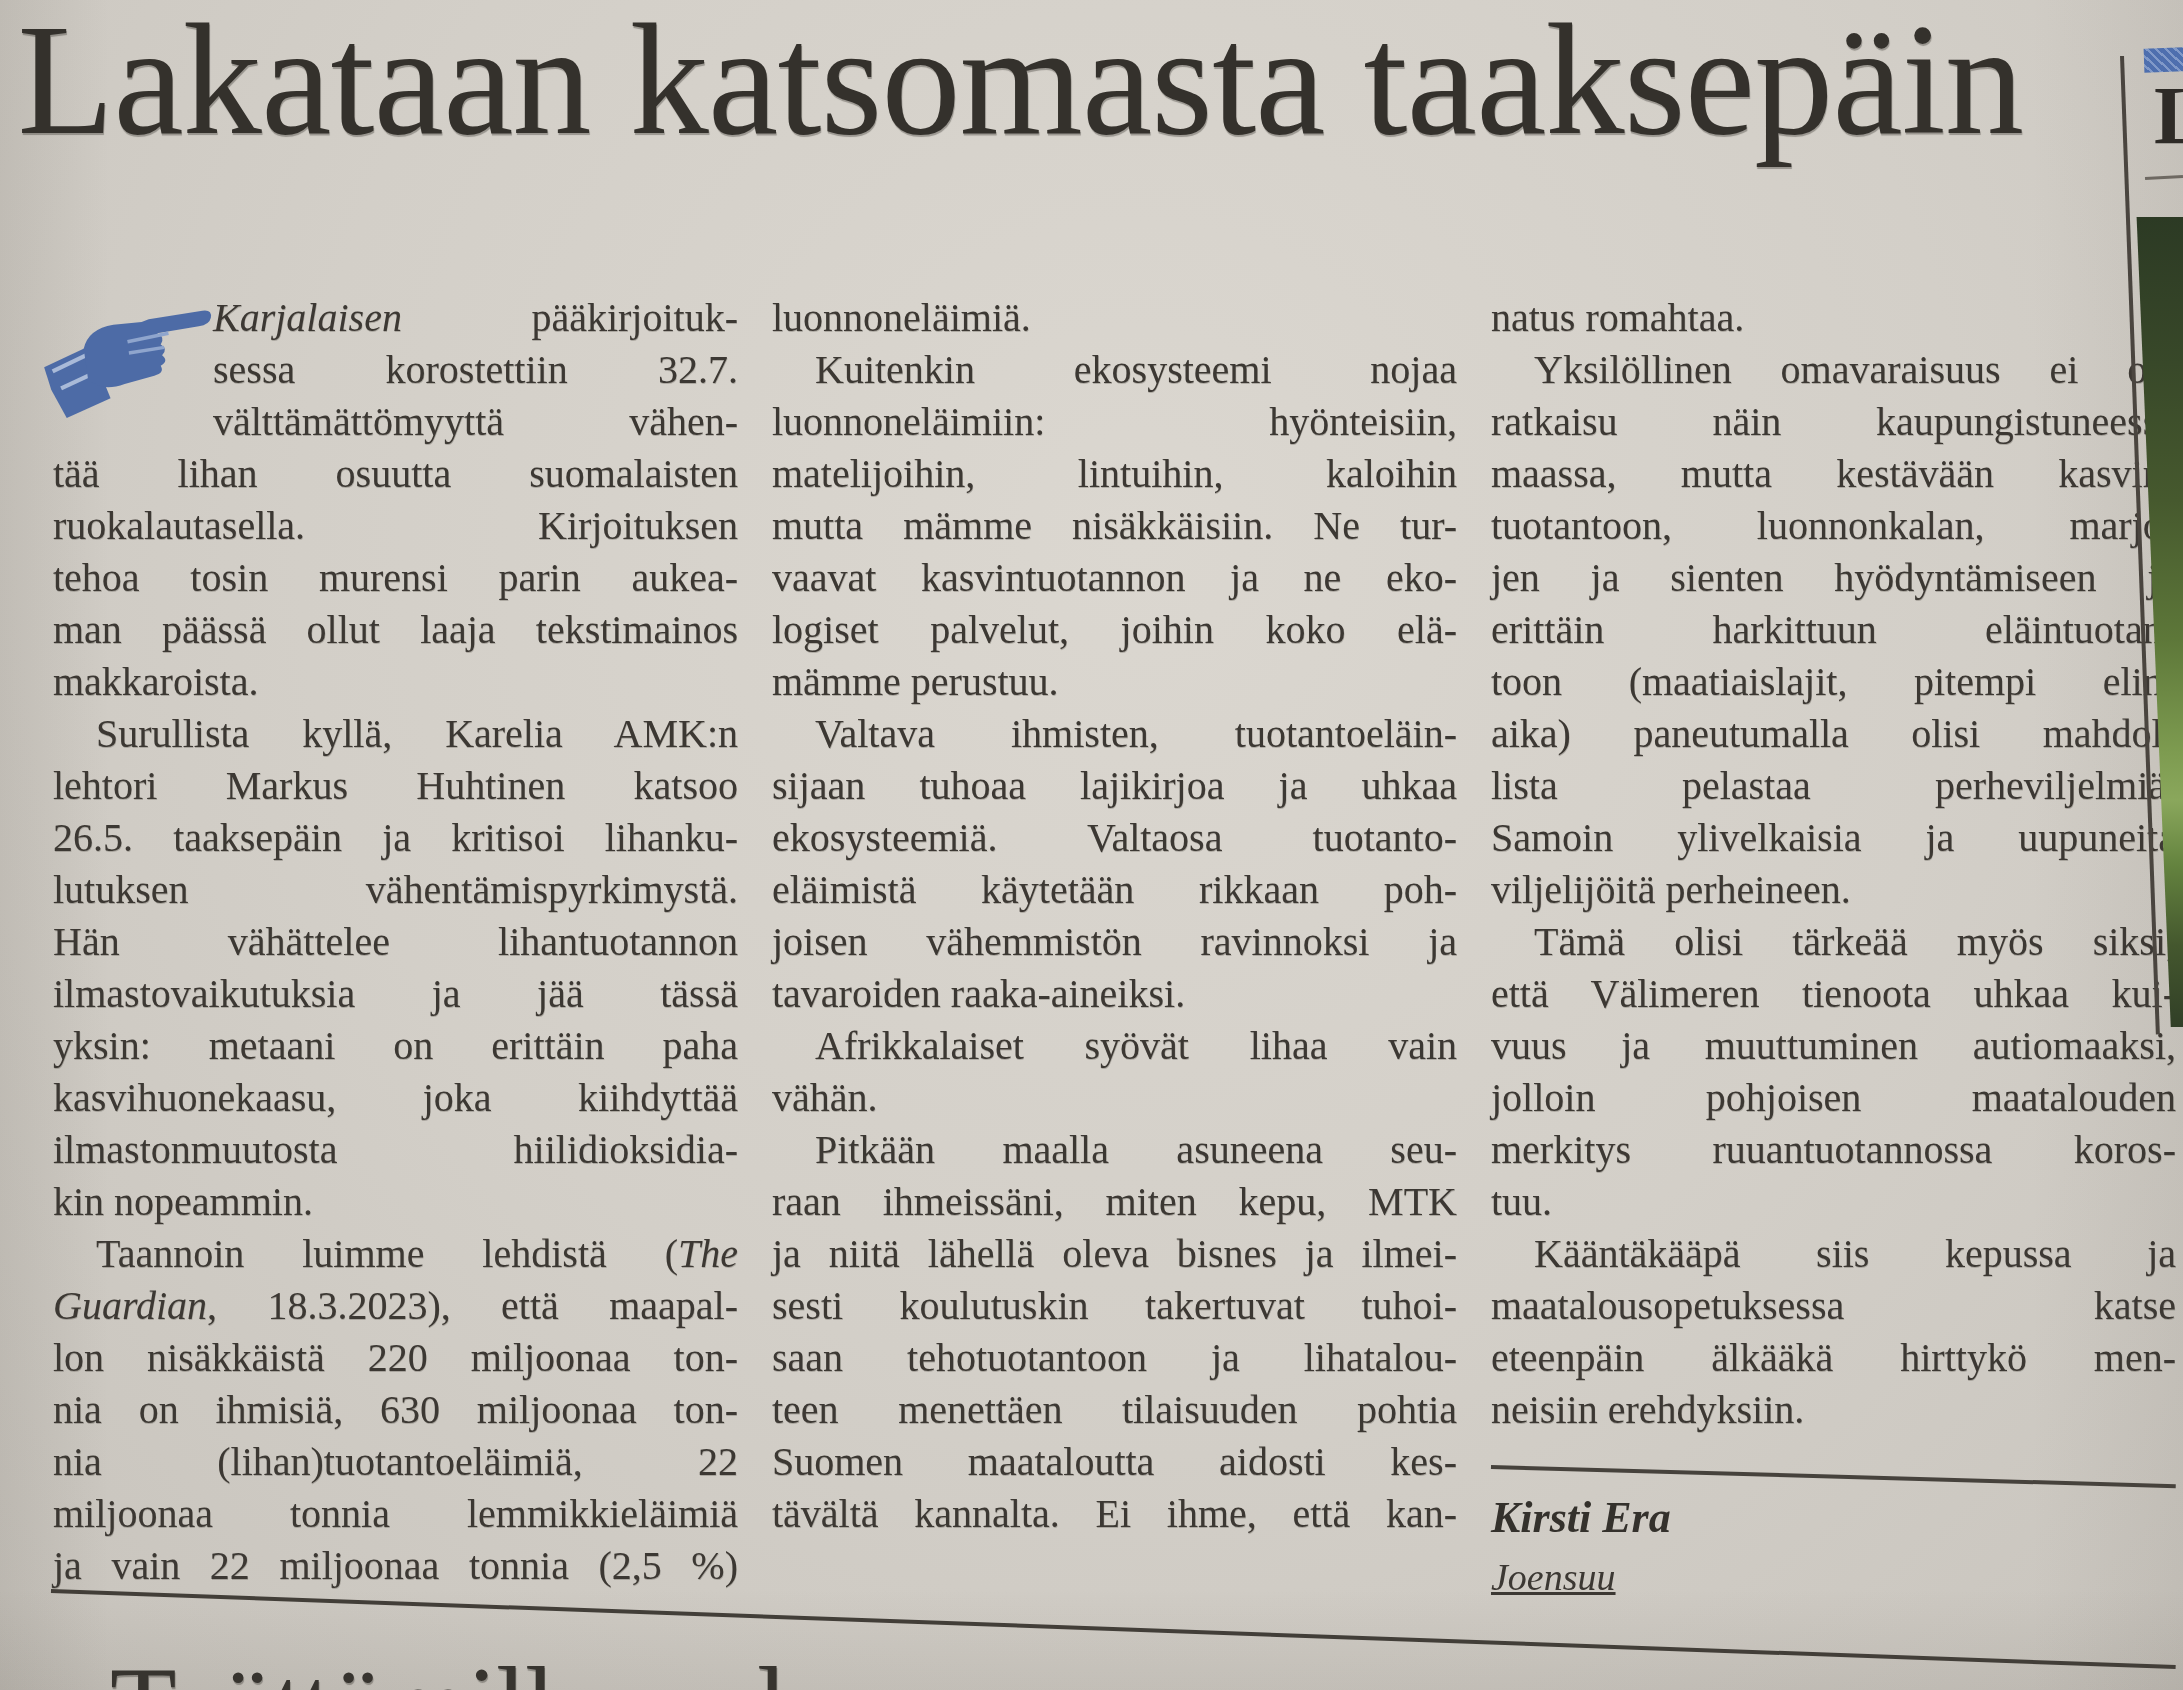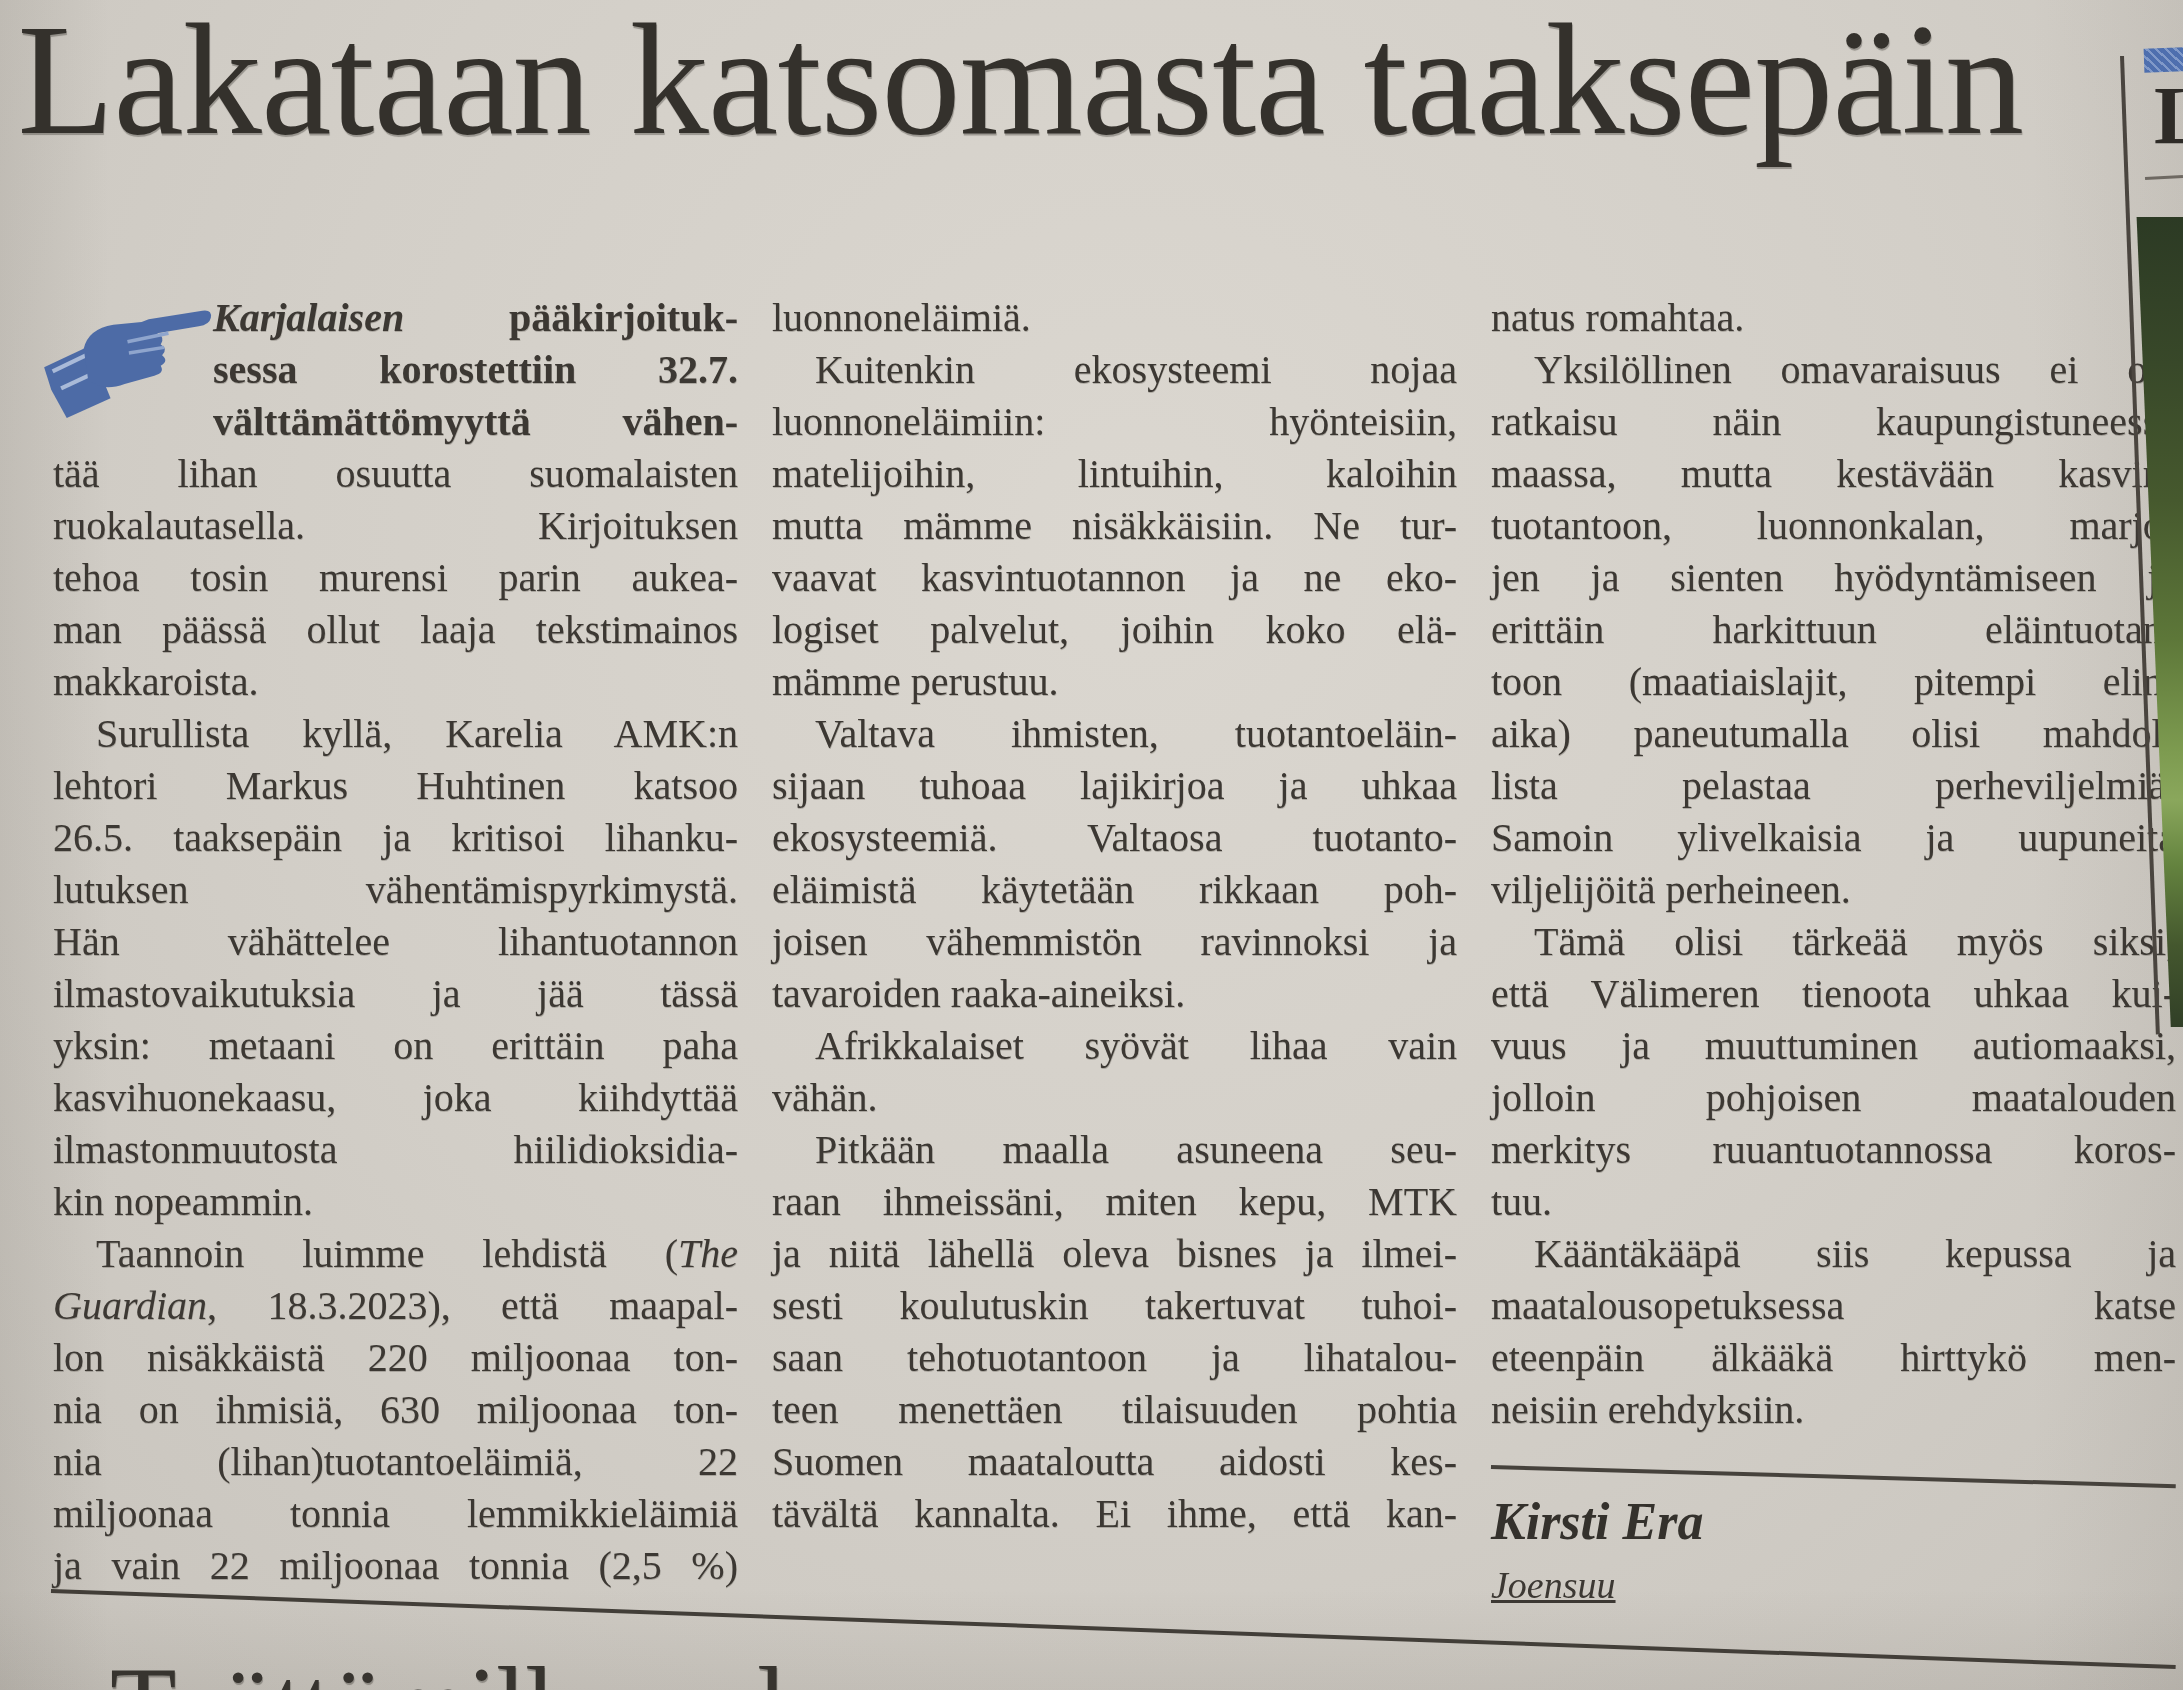--- a/index.html
+++ b/index.html
@@ -18,25 +18,25 @@
   }
   .cols{position:absolute;left:53px;top:292px;display:flex;gap:34px;}
   .col{width:685px;position:relative;color:#3c3833;}
   .line{
     font-size:40px;line-height:52px;height:52px;
     text-align:justify;text-align-last:justify;
     text-shadow:0.4px 0.7px 0.6px rgba(50,46,40,.25);
   }
   .line.end{text-align-last:left;}
   .line.ind{padding-left:43px;}
-  .line.short{margin-left:160px;font-weight:bold;}
+  .line.short{margin-left:160px;}
   .it{font-style:italic;}
   .hand{position:absolute;left:-11.7px;top:13.2px;width:173px;height:113px;}
   .sig-rule{height:3.7px;background:#46423c;margin:29px 0 23.5px;transform:rotate(1.6deg);transform-origin:left center;}
-  .author{font-size:52px;font-weight:bold;font-style:italic;color:#34312c;}
+  .author{font-size:44px;font-weight:bold;font-style:italic;color:#34312c;}
   .location{font-size:38px;font-style:italic;margin-top:11.7px;color:#3c3833;text-decoration:underline;}
   .bottom-rule{position:absolute;left:51px;top:1589px;width:2126px;height:3.7px;background:#423e38;transform:rotate(2.05deg);transform-origin:left center;}
   .next-head{position:absolute;top:1642px;font-size:109px;letter-spacing:-1.5px;color:#37342f;white-space:nowrap;text-shadow:0.7px 1.5px 0.7px rgba(46,42,36,.35);}
   .next-head.f1{left:110px;}
   .next-head.f2{left:757px;}
   .page-vrule{position:absolute;left:2120px;top:56px;width:3.7px;height:979px;background:#4a453f;transform:rotate(-2.1deg);transform-origin:top center;}
   .strip{position:absolute;left:2144px;top:48px;width:40px;height:23.5px;transform:rotate(-2deg);
     background:repeating-linear-gradient(45deg,#4e6fae 0 4.4px,#8099c8 4.4px 6.6px);}
   .adj-L{position:absolute;left:2154px;top:69px;font-size:82px;font-weight:bold;color:#2e2b27;}
   .adj-rule{position:absolute;left:2145px;top:176px;width:38px;height:2.9px;background:#6e6962;transform:rotate(-3deg);}

